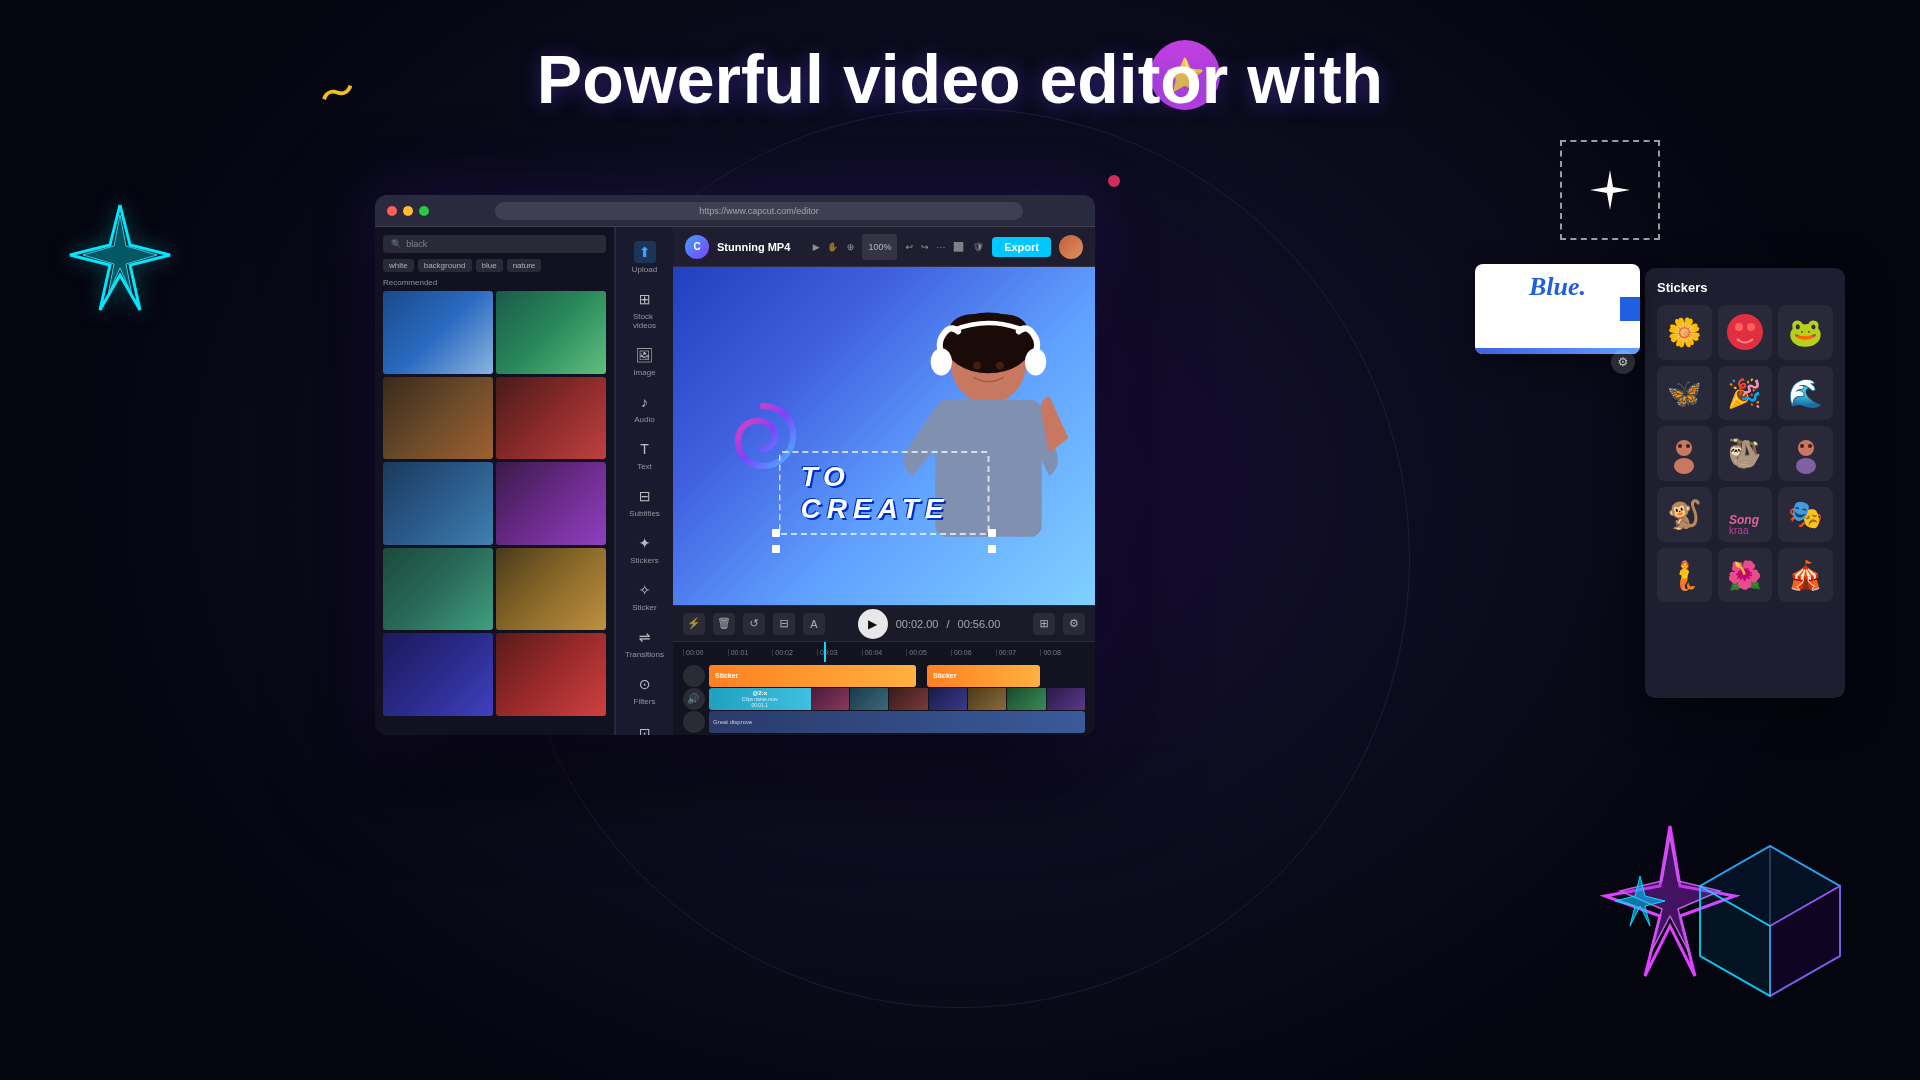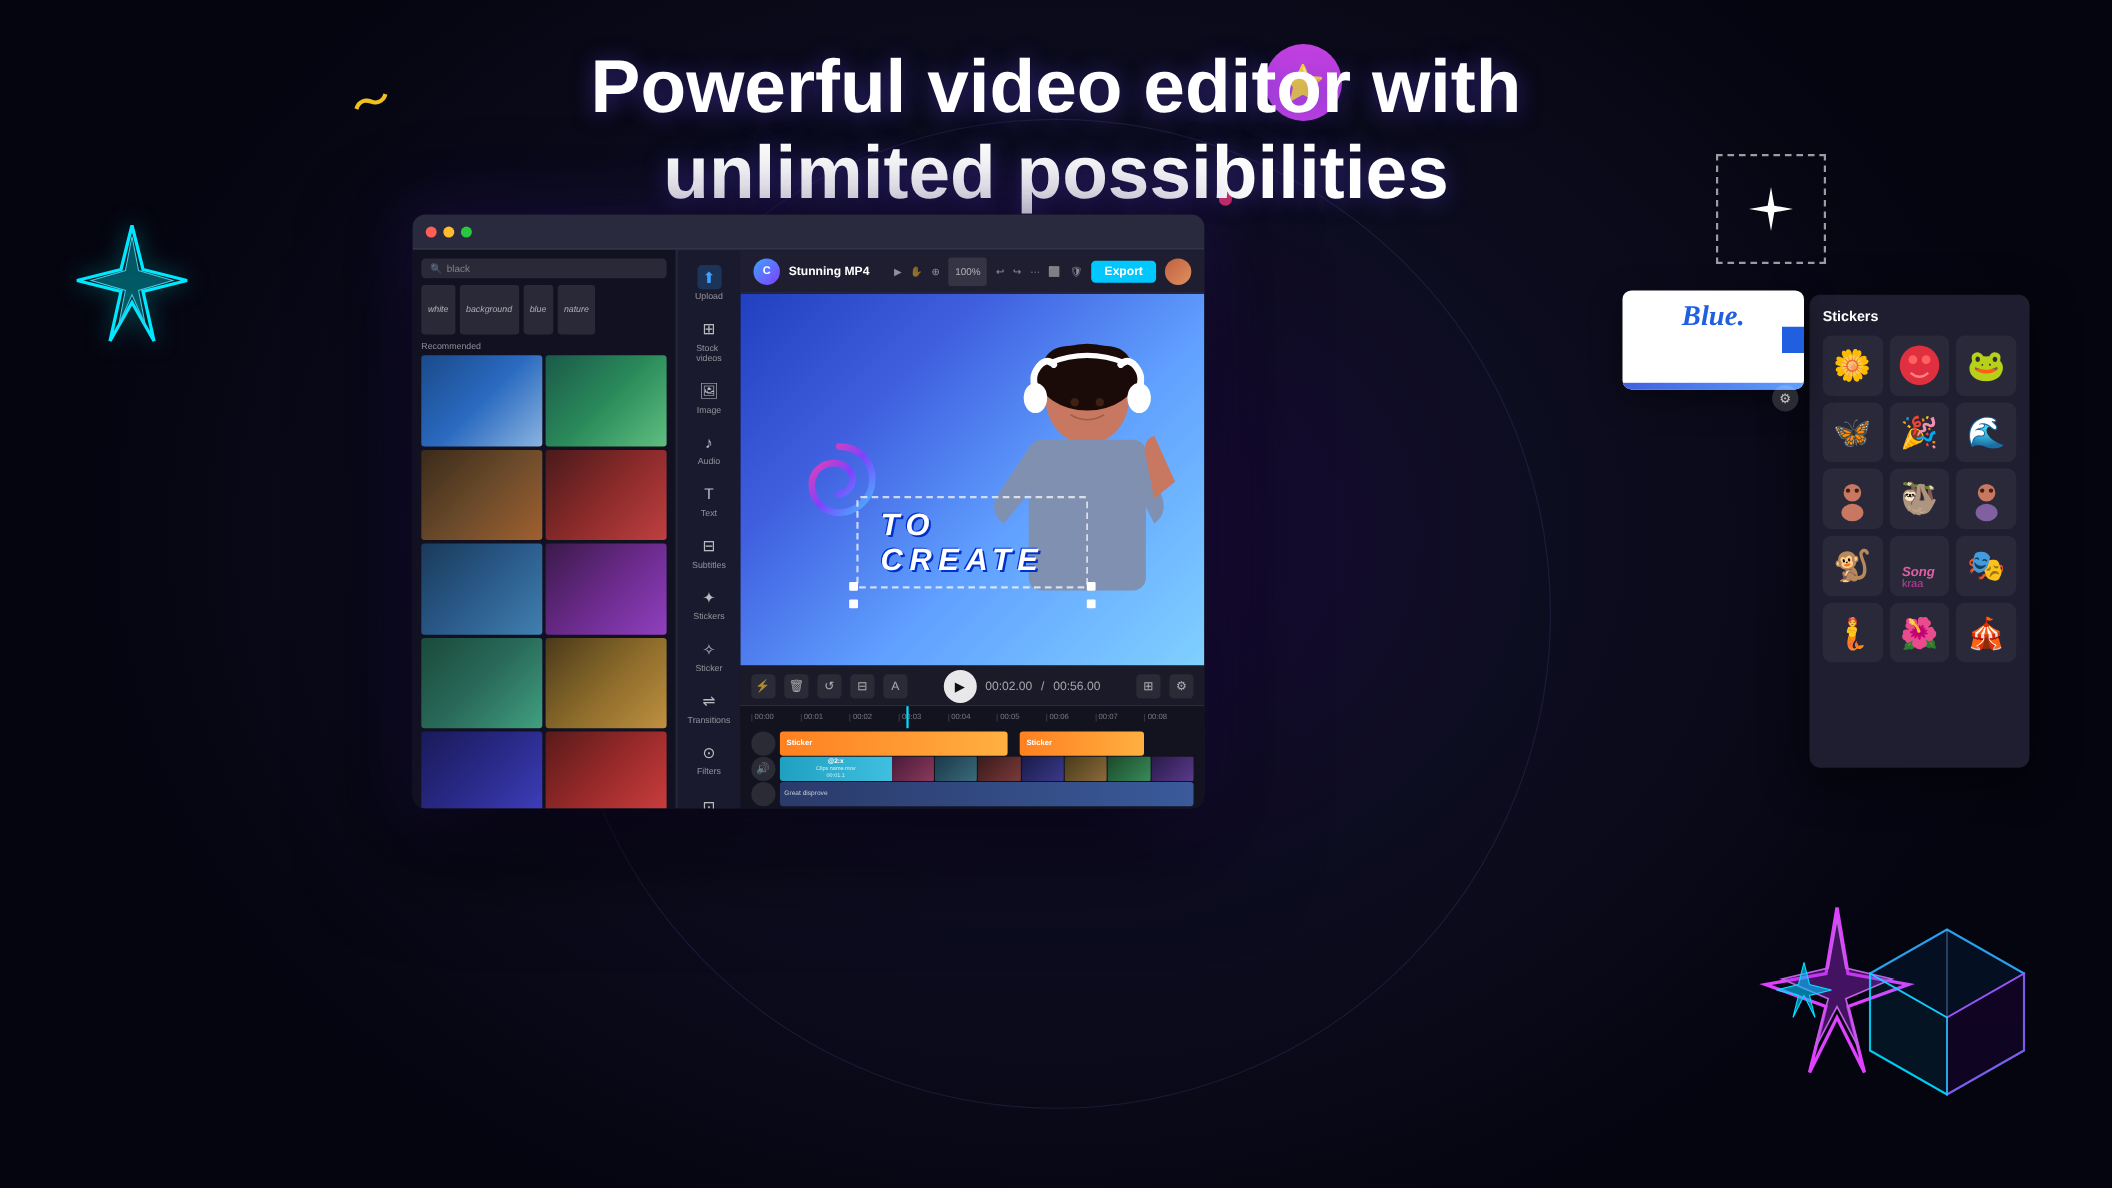--- a/index.html
+++ b/index.html
@@ -194,24 +194,23 @@
 
     .tag-row {
       display: flex;
       gap: 4px;
       margin-bottom: 6px;
     }
 
     .tag {
       background: rgba(255,255,255,0.1);
       border-radius: 3px;
-      padding: 18px 6px;
+      padding: 2px 6px;
       font-size: 8px;
       color: rgba(255,255,255,0.6);
-      font-style: italic;
     }
 
     .section-label {
       font-size: 8px;
       color: rgba(255,255,255,0.5);
       margin-bottom: 4px;
     }
 
     .media-grid {
       display: grid;
@@ -648,21 +647,20 @@
   </style>
 </head>
 <body>
 
 <div class="bg-gradient"></div>
 <div class="bg-circle"></div>
 
 <div class="main-heading">
   <h1>
     <span>Powerful video editor with</span><br>
-    <span>unlimited possibilities</span>
   </h1>
 </div>
 
 <div class="deco deco-yellow-squiggle">〜</div>
 
 <div class="deco deco-badge-purple">
   <span>⭐</span>
 </div>
 
 <div class="deco deco-red-dot"></div>
@@ -760,20 +758,23 @@
     <div class="sticker-item">🎪</div>
   </div>
 </div>
 
 <div class="app-window">
 
   <div class="browser-bar">
     <div class="browser-dot" style="background:#ff5f57;"></div>
     <div class="browser-dot" style="background:#febc2e;"></div>
     <div class="browser-dot" style="background:#28c840;"></div>
+    <div class="browser-url">
+      <span>https://www.capcut.com/editor</span>
+    </div>
   </div>
 
   <div class="editor-inner">
 
     <div class="left-sidebar">
       <div class="media-panel">
         <div class="search-bar">
           <span>🔍</span>
           <span>black</span>
         </div>

